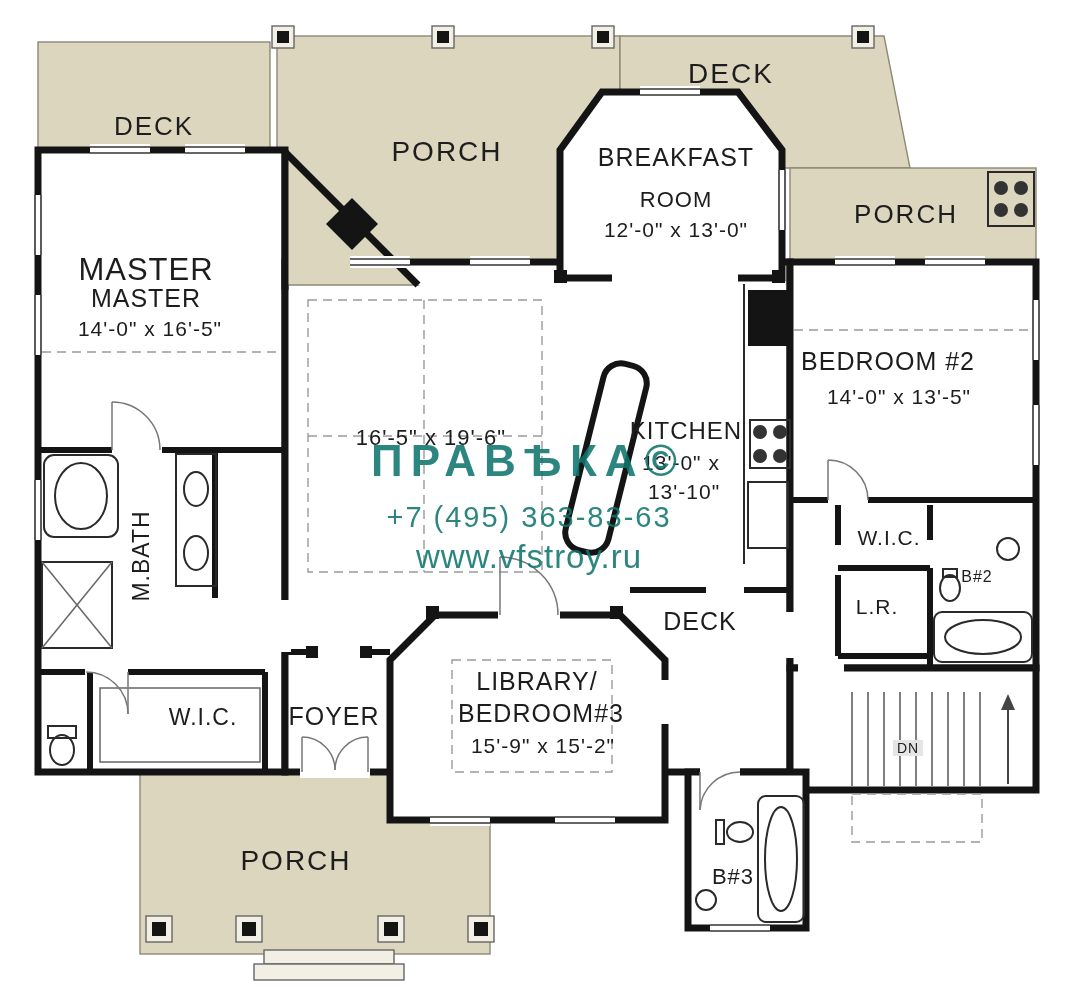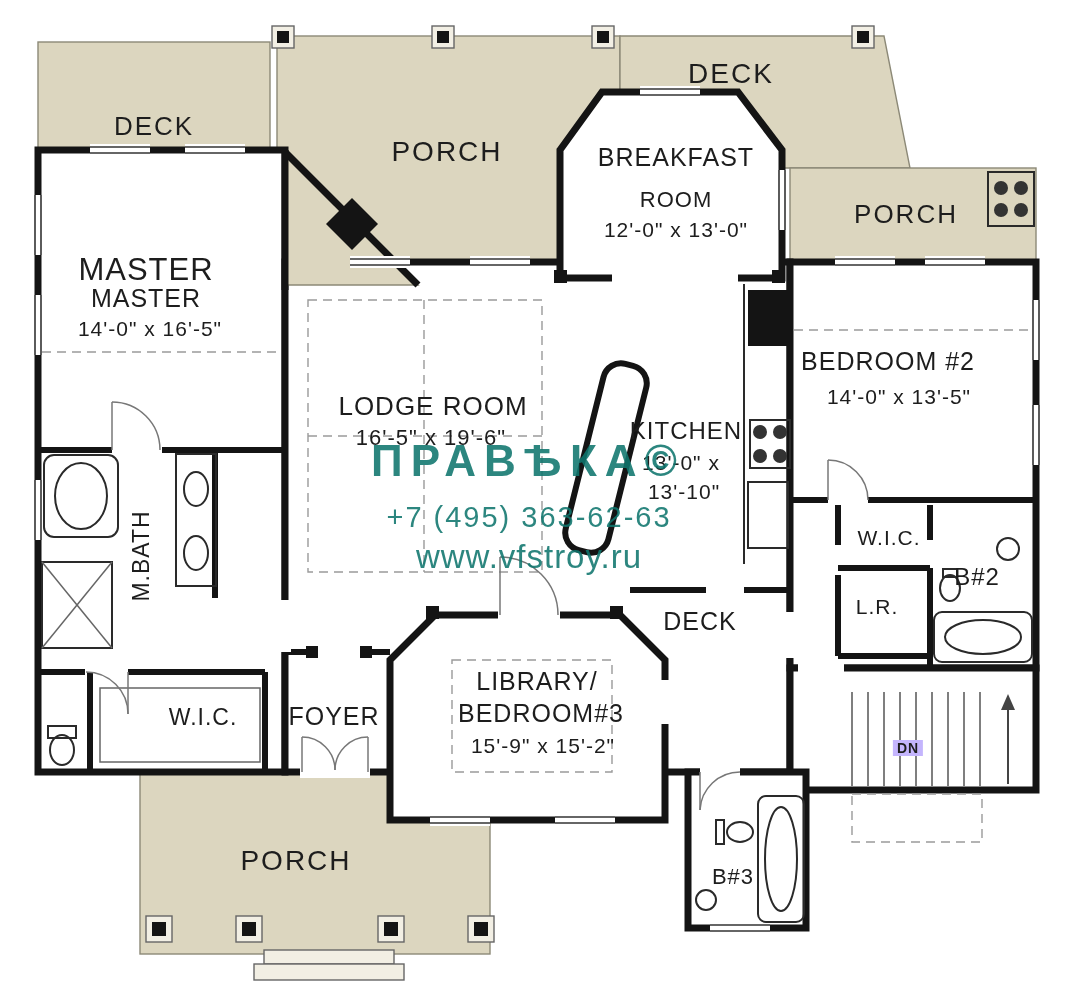--- a/index.html
+++ b/index.html
@@ -3,21 +3,21 @@
 <meta charset="utf-8">
 <style>
   html,body{margin:0;padding:0;background:#ffffff;}
   .plan{position:relative;width:1070px;height:1000px;background:#ffffff;overflow:hidden;
         font-family:"Liberation Sans", sans-serif;}
   .plan svg{position:absolute;left:0;top:0;}
   .lbl{position:absolute;transform:translate(-50%,-50%);white-space:nowrap;
        color:#1d1d1d;font-weight:500;letter-spacing:1px;line-height:1;}
   .area{letter-spacing:2px;font-weight:400;}
   .rot{transform:translate(-50%,-50%) rotate(-90deg);}
-  .dnlbl{background:#c4b5fd;padding:1px 4px;font-weight:700;}
+  .dnlbl{background:#e5e5e5;padding:1px 4px;font-weight:400;}
   .wm{position:absolute;transform:translate(-50%,-50%);white-space:nowrap;
       color:#0f766e;opacity:.88;}
   .wm-brand{font-size:44px;font-weight:700;letter-spacing:8px;}
   .wm-phone{font-size:29px;letter-spacing:2px;}
   .wm-site{font-size:33px;letter-spacing:1px;}
   
   .b{fill:#dcd6bf;stroke:#8c8977;stroke-width:1.4;}
   .w{fill:#ffffff;stroke:#141414;stroke-width:7;stroke-linejoin:miter;}
   .iw{stroke:#141414;stroke-width:6;}
   .hw{stroke:#141414;stroke-width:7;}
@@ -262,41 +262,40 @@
   <div class="lbl area" style="left:296px;top:861px;font-size:28px">PORCH</div>
 
   <div class="lbl" style="left:146px;top:269px;font-size:31px">MASTER</div>
   <div class="lbl" style="left:146px;top:298px;font-size:25px">MASTER</div>
   <div class="lbl" style="left:150px;top:328px;font-size:21px">14'-0" x 16'-5"</div>
 
   <div class="lbl" style="left:676px;top:157px;font-size:25px">BREAKFAST</div>
   <div class="lbl" style="left:676px;top:200px;font-size:22px">ROOM</div>
   <div class="lbl" style="left:676px;top:229px;font-size:21px">12'-0" x 13'-0"</div>
 
-  <div class="lbl" style="left:433px;top:406px;font-size:26px">LODGE ROOM</div>
   <div class="lbl" style="left:431px;top:438px;font-size:22px">16'-5" x 19'-6"</div>
 
   <div class="lbl" style="left:686px;top:431px;font-size:24px">KITCHEN</div>
   <div class="lbl" style="left:681px;top:462px;font-size:21px">13'-0" x</div>
   <div class="lbl" style="left:684px;top:491px;font-size:21px">13'-10"</div>
 
   <div class="lbl" style="left:888px;top:361px;font-size:25px">BEDROOM #2</div>
   <div class="lbl" style="left:899px;top:396px;font-size:21px">14'-0" x 13'-5"</div>
 
   <div class="lbl" style="left:537px;top:681px;font-size:25px">LIBRARY/</div>
   <div class="lbl" style="left:541px;top:713px;font-size:25px">BEDROOM#3</div>
   <div class="lbl" style="left:543px;top:745px;font-size:21px">15'-9" x 15'-2"</div>
 
   <div class="lbl rot" style="left:141px;top:556px;font-size:23px">M.BATH</div>
   <div class="lbl" style="left:203px;top:717px;font-size:23px">W.I.C.</div>
   <div class="lbl" style="left:334px;top:716px;font-size:25px">FOYER</div>
   <div class="lbl" style="left:700px;top:621px;font-size:25px">DECK</div>
   <div class="lbl" style="left:889px;top:537px;font-size:21px">W.I.C.</div>
   <div class="lbl" style="left:877px;top:606px;font-size:21px">L.R.</div>
-  <div class="lbl" style="left:977px;top:577px;font-size:24px">B#2</div>
+  <div class="lbl" style="left:977px;top:577px;font-size:16px">B#2</div>
   <div class="lbl" style="left:733px;top:877px;font-size:22px">B#3</div>
   <div class="lbl dnlbl" style="left:908px;top:748px;font-size:14px">DN</div>
 
   <div class="wm wm-brand" style="left:528px;top:461px">ПРАВѢКА©</div>
-  <div class="wm wm-phone" style="left:529px;top:517px">+7 (495) 363-62-63</div>
+  <div class="wm wm-phone" style="left:529px;top:517px">+7 (495) 363-83-63</div>
   <div class="wm wm-site" style="left:529px;top:557px">www.vfstroy.ru</div>
 
 </div>
 
 </body></html>

